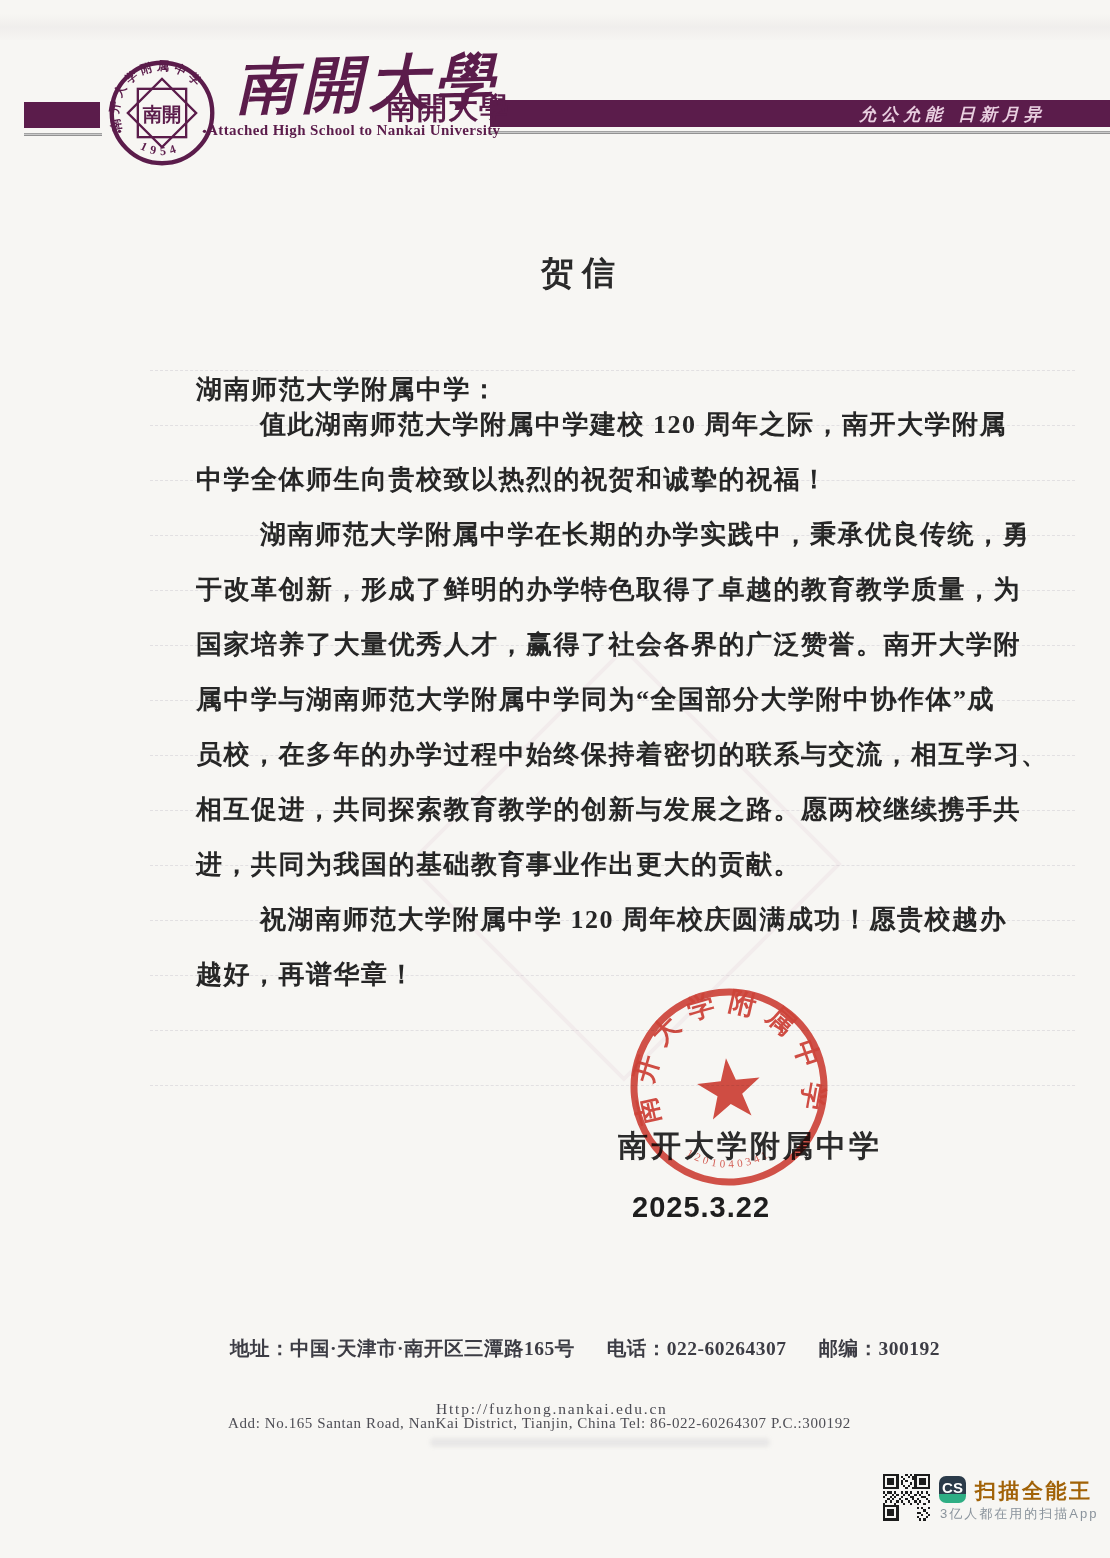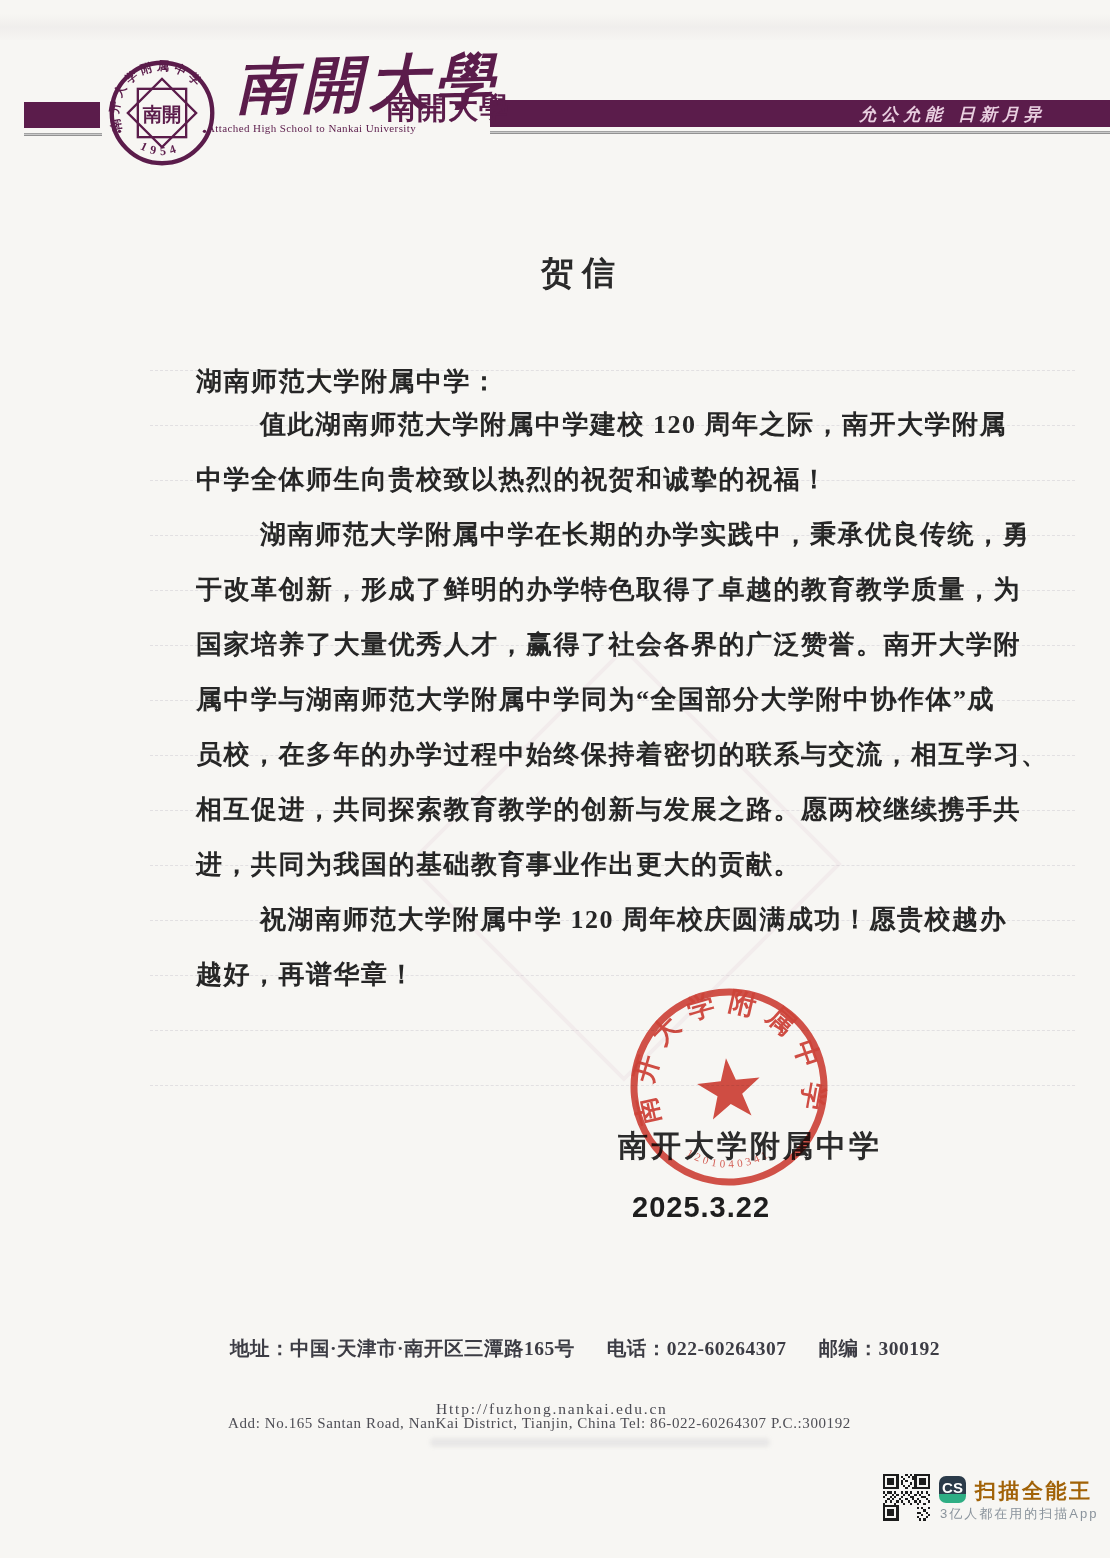--- a/index.html
+++ b/index.html
@@ -20,21 +20,21 @@
   .calligraphy{
     position:absolute;left:236px;top:44px;font-size:60px;font-weight:bold;font-style:italic;
     color:#5b1c4b;letter-spacing:6px;transform:rotate(-1.5deg);white-space:nowrap;
     font-family:"DejaVu Serif",serif;
   }
   .school-suffix{
     position:absolute;left:386px;top:88px;font-size:30px;font-weight:900;color:#5b1c4b;
     font-family:"Liberation Sans","DejaVu Sans",sans-serif;letter-spacing:1px;white-space:nowrap;
   }
   .school-en{
-    position:absolute;left:207px;top:122px;font-size:11px;font-weight:normal;color:#5b1c4b;
+    position:absolute;left:207px;top:122px;font-size:15px;font-weight:bold;color:#5b1c4b;
     letter-spacing:0.4px;white-space:nowrap;
   }
   
   .letter-title{
     position:absolute;left:196px;top:251px;width:772px;text-align:center;
     font-size:33px;font-weight:600;letter-spacing:8px;color:#2a2a2a;
   }
   .body-line{
     position:absolute;left:196px;width:800px;font-size:26px;font-weight:600;
     letter-spacing:1.5px;color:#262626;white-space:nowrap;
@@ -147,21 +147,21 @@
       </svg>
     </div>
 
     <div class="calligraphy">南開大學</div>
     <div class="school-suffix">南開大學</div>
     <div class="school-en">Attached High School to Nankai University</div>
   </div>
 
   <div class="letter-title">贺信</div>
 
-  <div class="body-line" style="top:364px">湖南师范大学附属中学：</div>
+  <div class="body-line" style="top:372px">湖南师范大学附属中学：</div>
   <div class="body-line indent" style="top:407px">值此湖南师范大学附属中学建校 120 周年之际，南开大学附属</div>
   <div class="body-line" style="top:462px">中学全体师生向贵校致以热烈的祝贺和诚挚的祝福！</div>
   <div class="body-line indent" style="top:517px">湖南师范大学附属中学在长期的办学实践中，秉承优良传统，勇</div>
   <div class="body-line" style="top:572px">于改革创新，形成了鲜明的办学特色取得了卓越的教育教学质量，为</div>
   <div class="body-line" style="top:627px">国家培养了大量优秀人才，赢得了社会各界的广泛赞誉。南开大学附</div>
   <div class="body-line" style="top:682px">属中学与湖南师范大学附属中学同为“全国部分大学附中协作体”成</div>
   <div class="body-line" style="top:737px">员校，在多年的办学过程中始终保持着密切的联系与交流，相互学习、</div>
   <div class="body-line" style="top:792px">相互促进，共同探索教育教学的创新与发展之路。愿两校继续携手共</div>
   <div class="body-line" style="top:847px">进，共同为我国的基础教育事业作出更大的贡献。</div>
   <div class="body-line indent" style="top:902px">祝湖南师范大学附属中学 120 周年校庆圆满成功！愿贵校越办</div>

